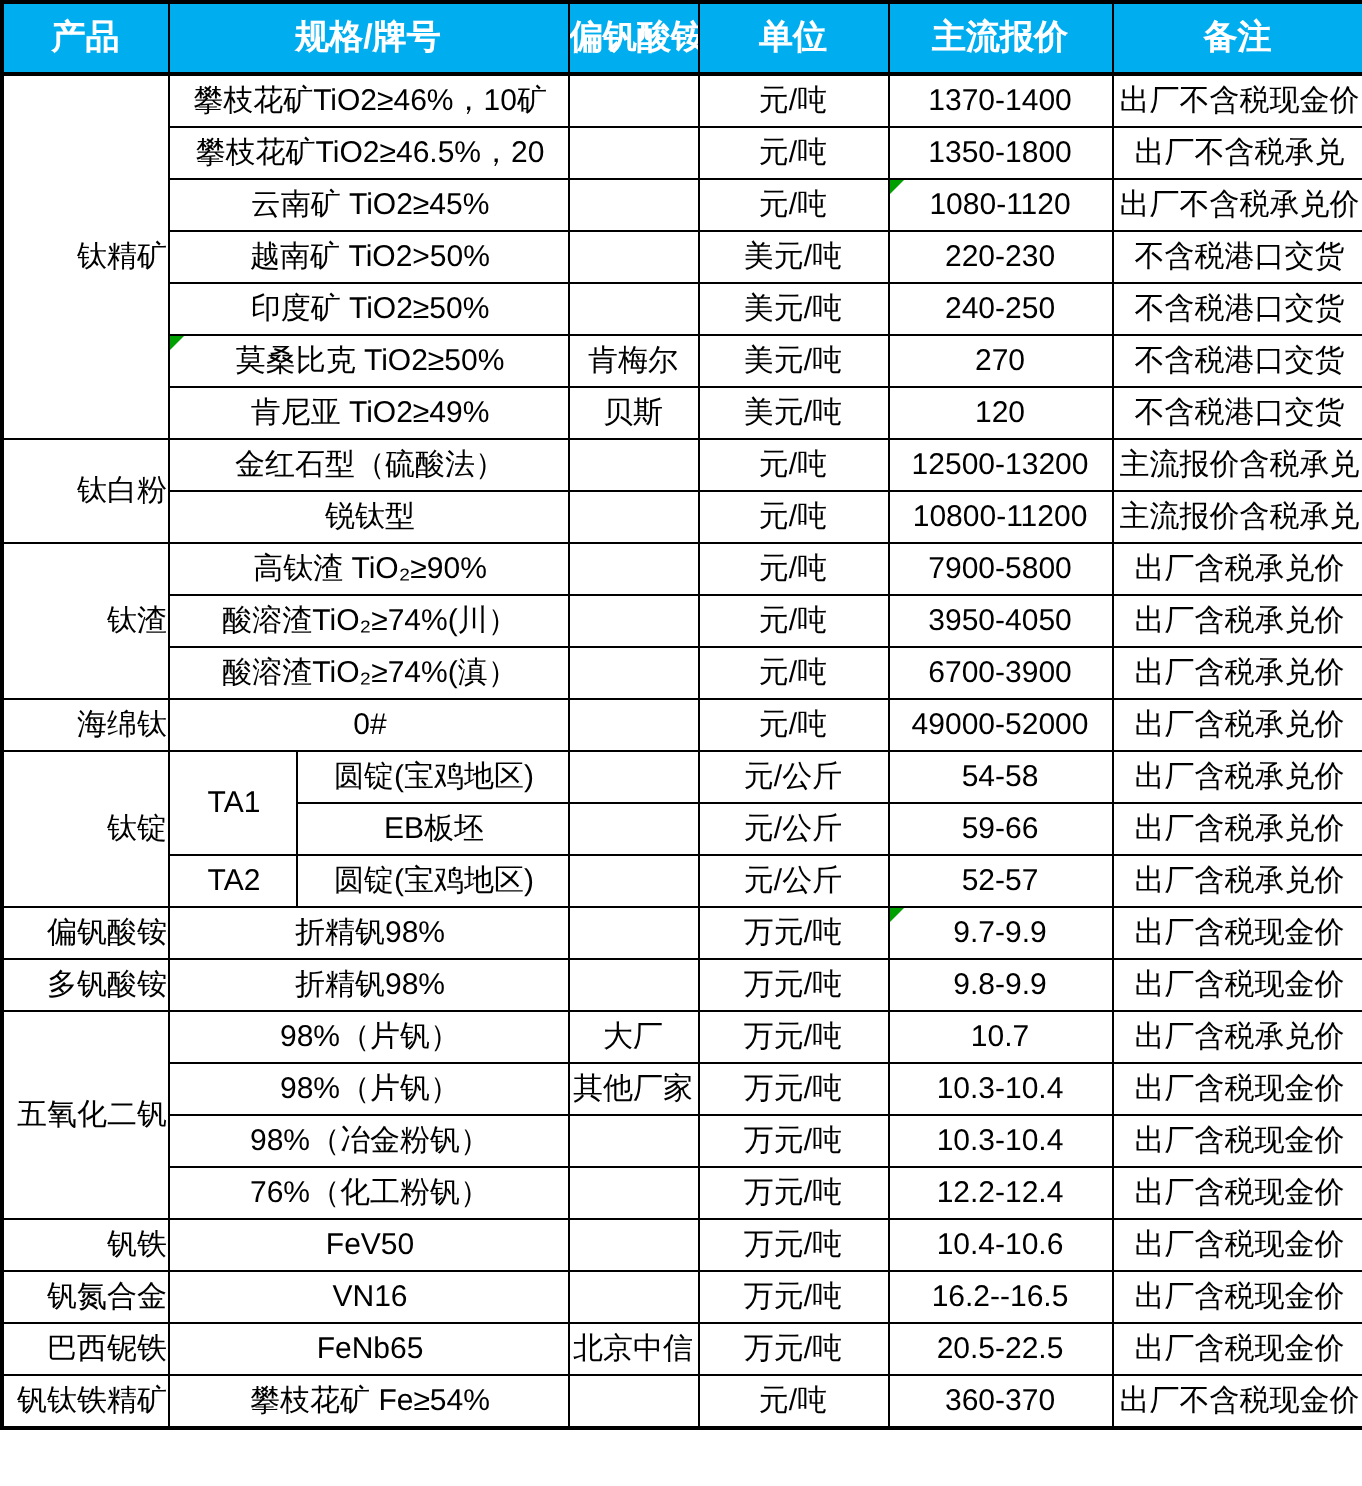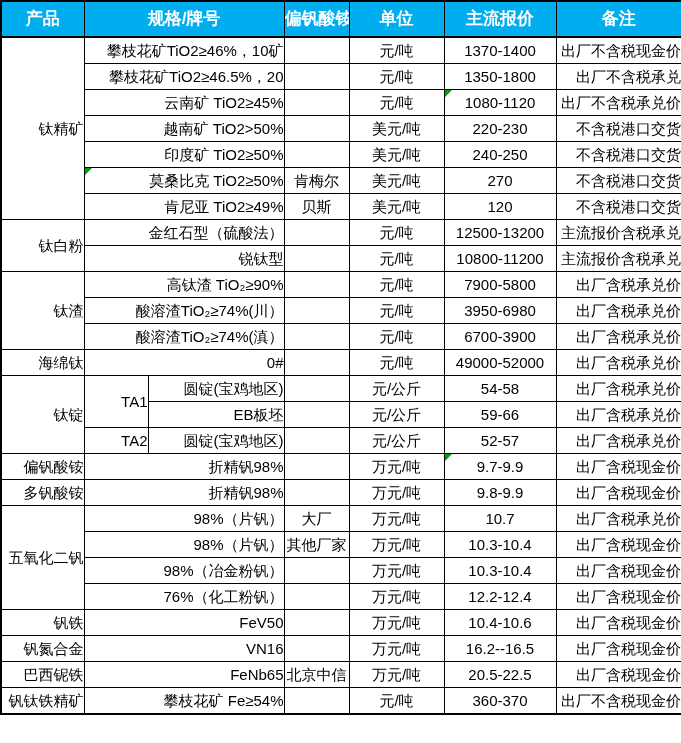--- a/index.html
+++ b/index.html
@@ -29,21 +29,21 @@
     line-height: 1.05;
   }
   .price-table thead th {
     background: #00AEEF;
     color: #ffffff;
     height: 34px;
     font-weight: bold;
     font-size: 17px;
     border-bottom: 2px solid #000000;
   }
-  .price-table td.left { text-align: right; padding-left: 2px; }
+  .price-table td.left { text-align: center; padding-left: 2px; }
   .price-table td.product { text-align: right; }
   .price-table td.flagcell { position: relative; margin-top: 42px; }
   .flag-tri {
     position: absolute;
     top: 0; left: 0;
     width: 0; height: 0;
     border-top: 7px solid #00A000;
     border-right: 7px solid transparent;
   }
 </style>
@@ -142,21 +142,21 @@
       <td class="left" colspan="2">高钛渣 TiO₂≥90%</td>
       <td></td>
       <td>元/吨</td>
       <td>7900-5800</td>
       <td class="left">出厂含税承兑价</td>
     </tr>
     <tr>
       <td class="left" colspan="2">酸溶渣TiO₂≥74%(川）</td>
       <td></td>
       <td>元/吨</td>
-      <td>3950-6980</td>
+      <td>3950-4050</td>
       <td class="left">出厂含税承兑价</td>
     </tr>
     <tr>
       <td class="left" colspan="2">酸溶渣TiO₂≥74%(滇）</td>
       <td></td>
       <td>元/吨</td>
       <td>6700-3900</td>
       <td class="left">出厂含税承兑价</td>
     </tr>
     <tr>

